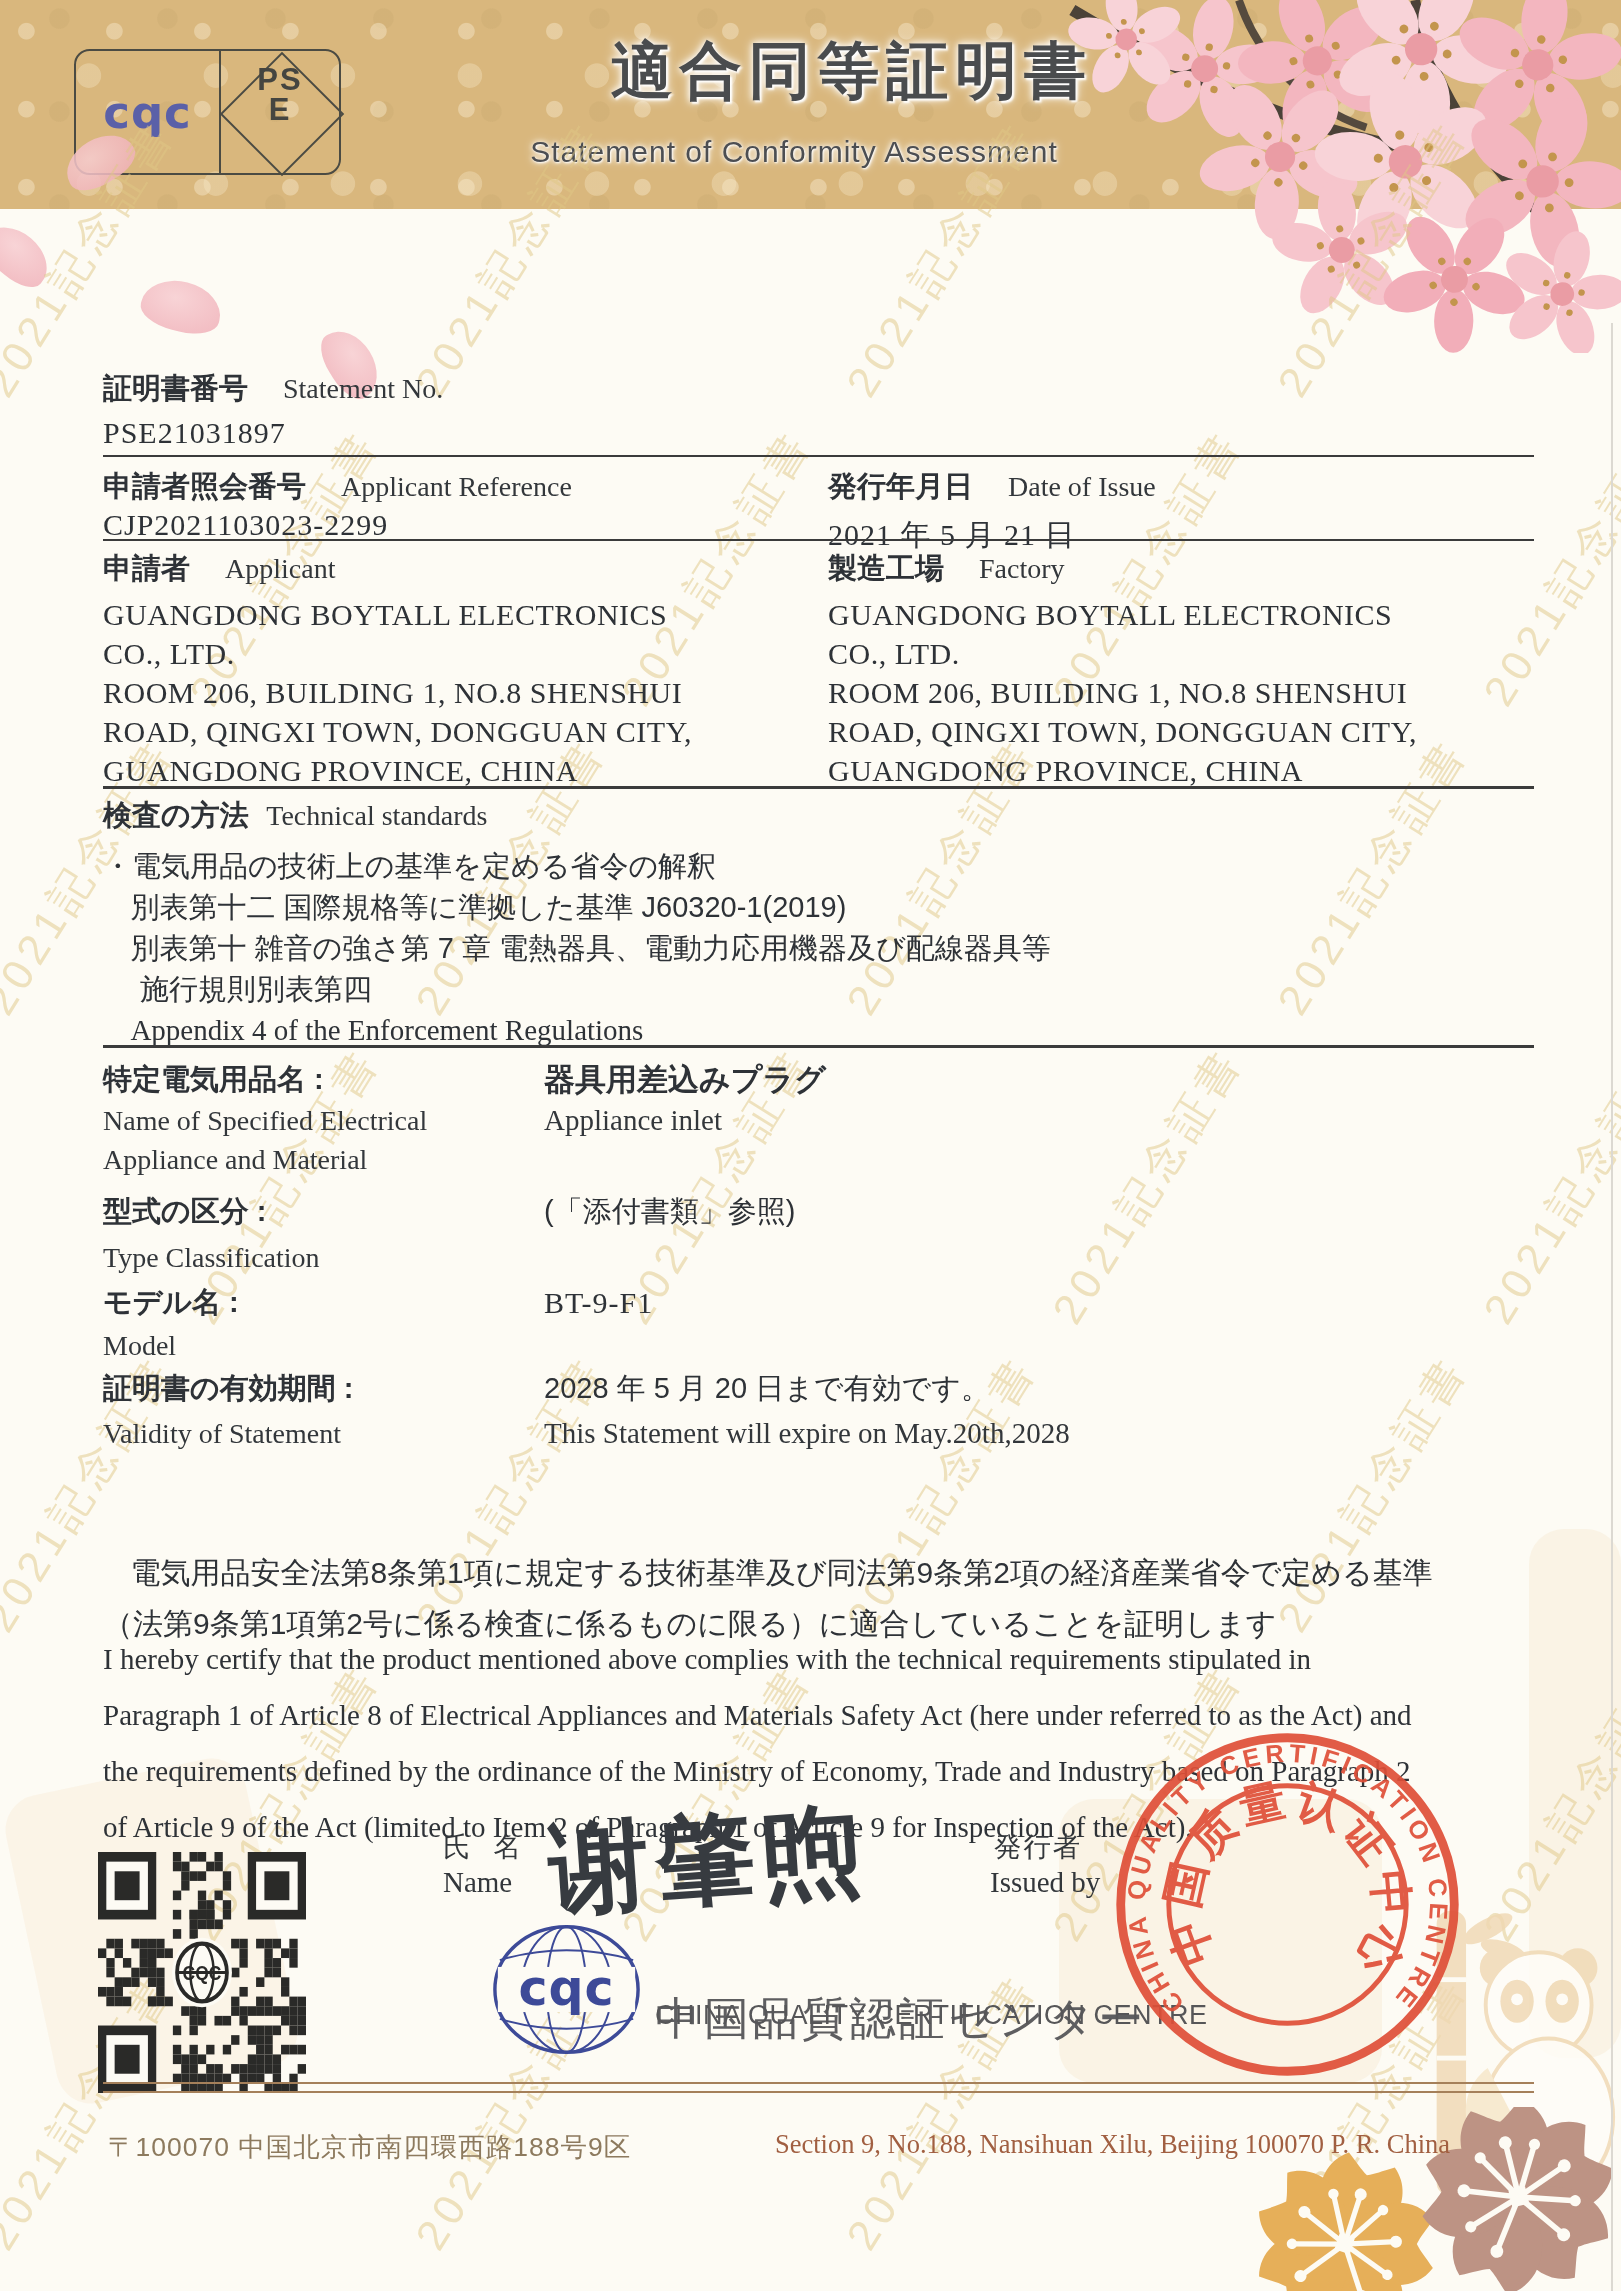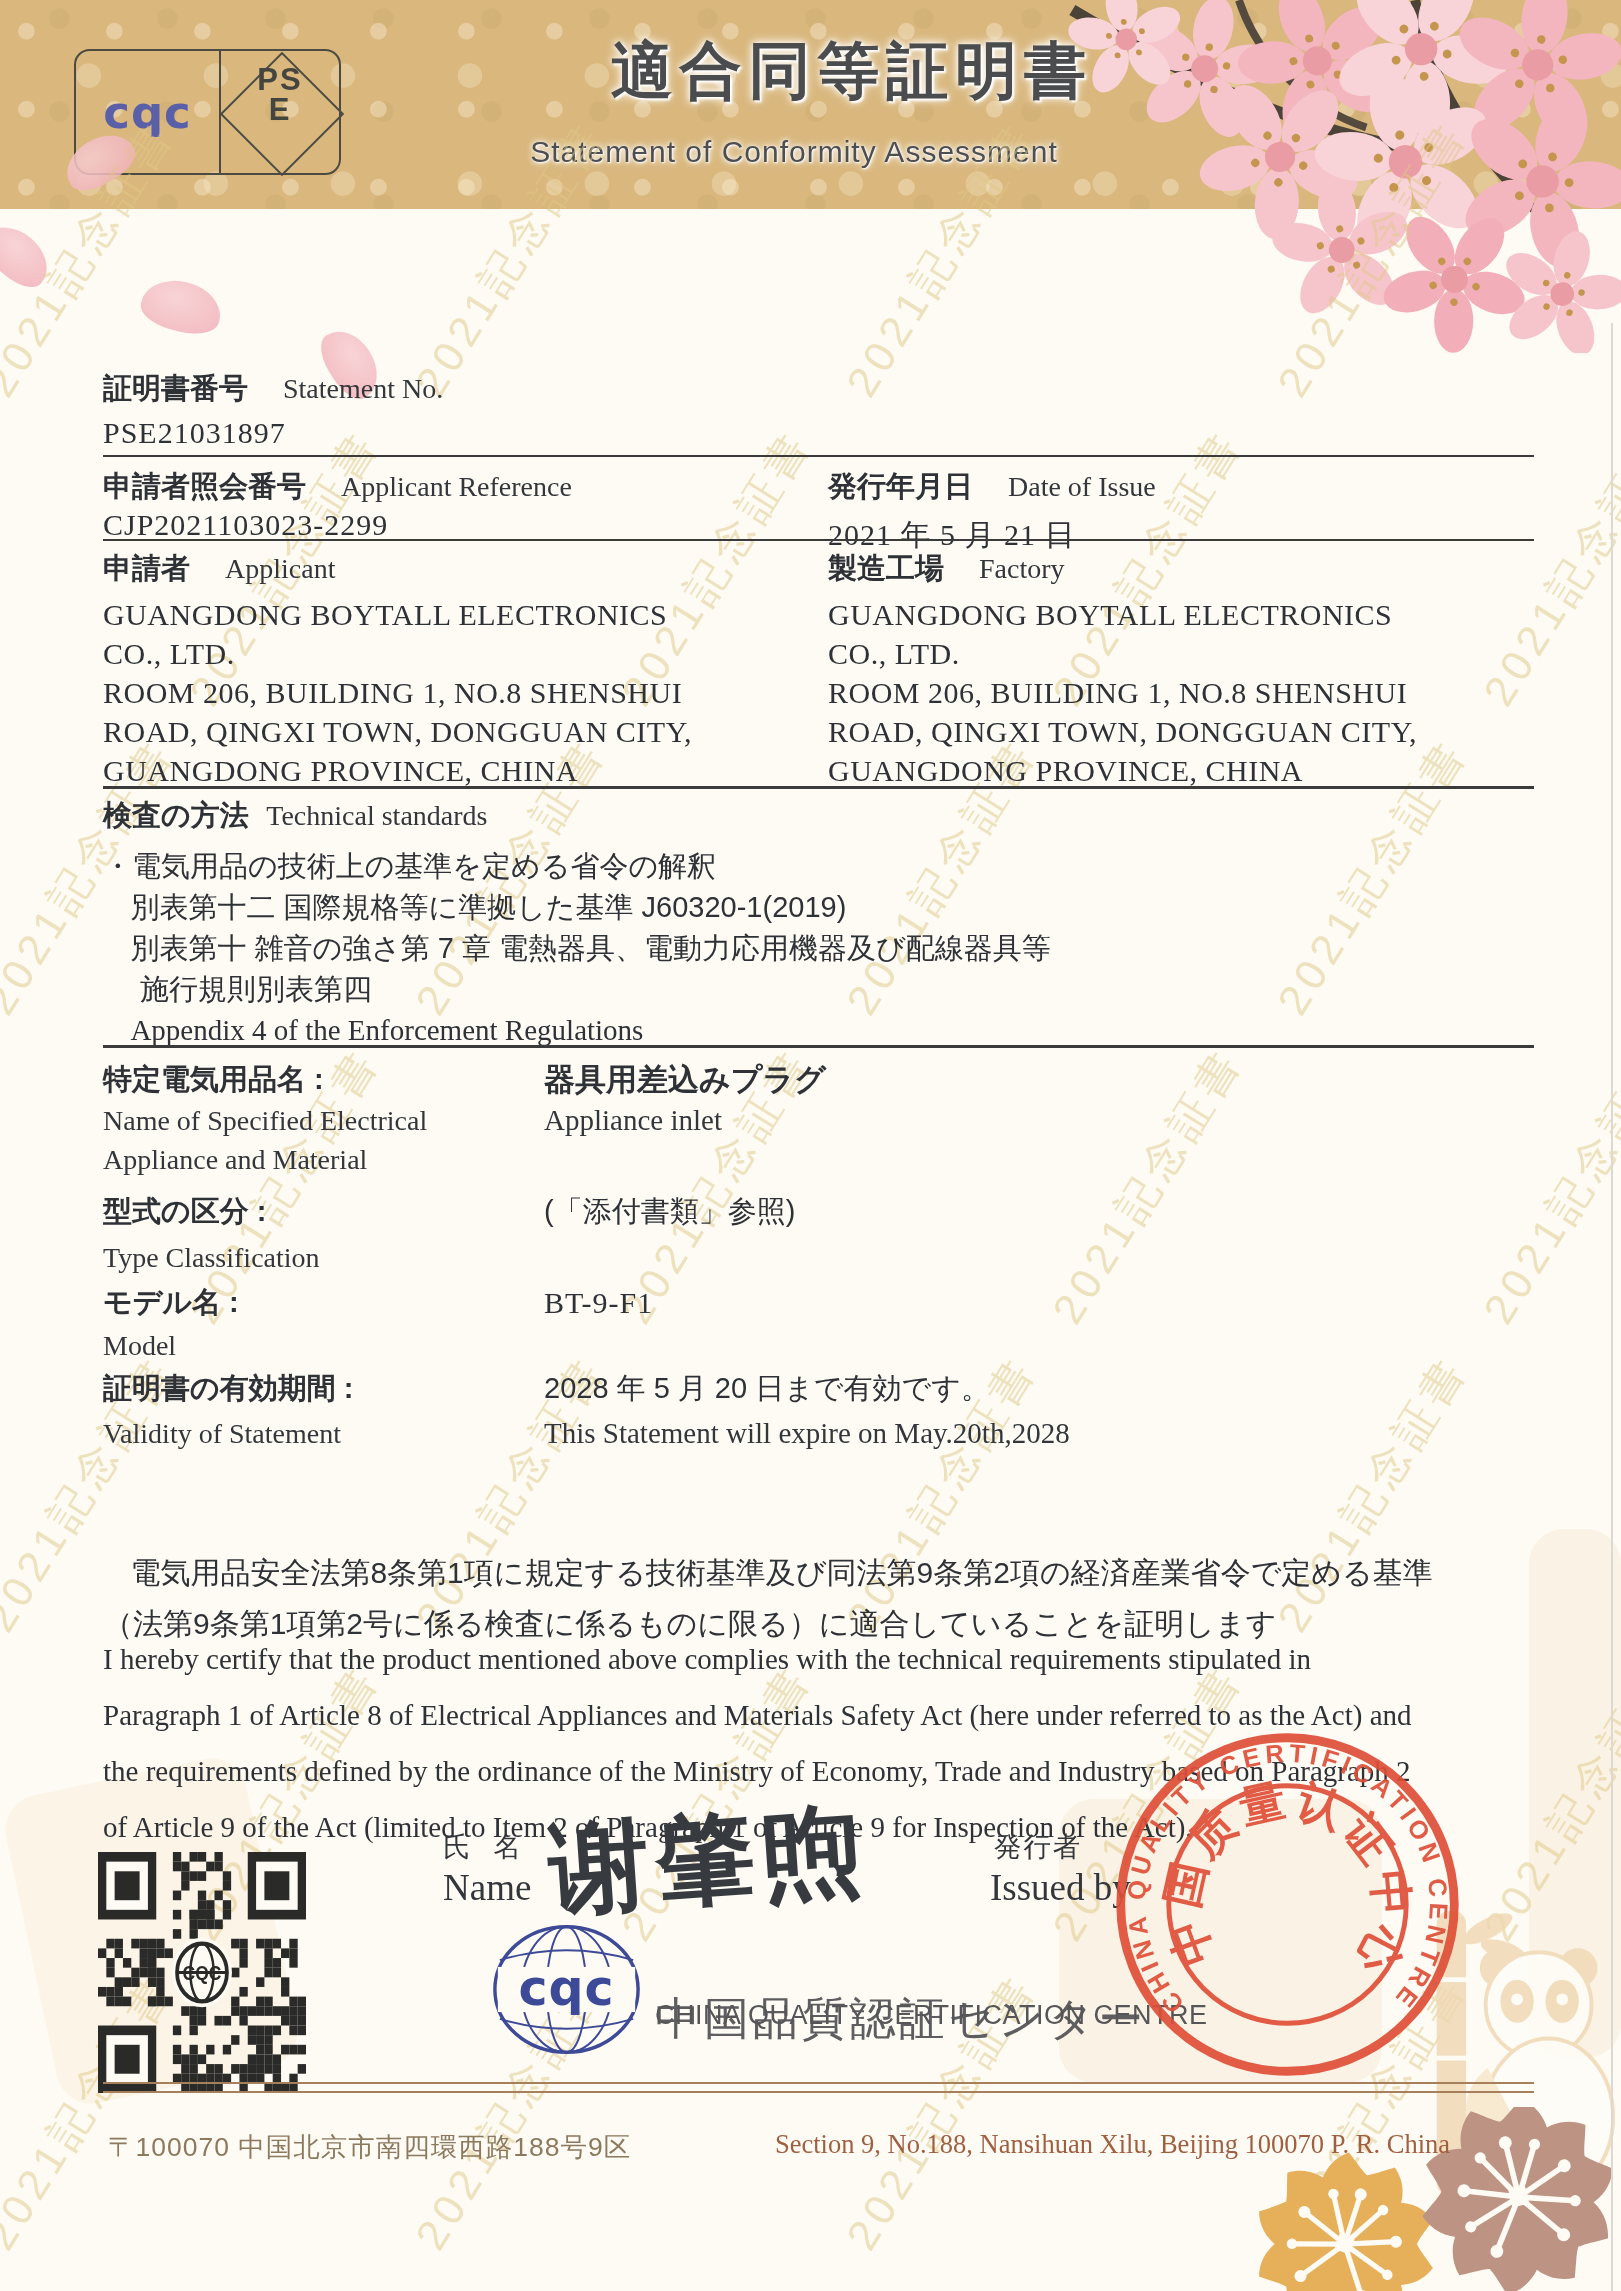--- a/index.html
+++ b/index.html
@@ -50,21 +50,21 @@
   .std-item{font-family:"Liberation Sans",sans-serif;font-size:29px;line-height:41px;color:#2e3237;}
   .std-en{font-family:"Liberation Serif",serif;}
   .spec-row{display:flex;}
   .spec-label{width:441px;flex:0 0 441px;}
   .spec-value{flex:1;}
   .para-jp{font-family:"Liberation Sans",sans-serif;font-size:30px;line-height:51px;
     width:1343px;text-indent:27.4px;color:#2e3237;}
   .para-en{font-family:"Liberation Serif",serif;font-size:29px;line-height:56px;width:1323px;}
   
   .sig-label-jp{font-family:"Liberation Sans",sans-serif;font-size:27.4px;letter-spacing:7.8px;color:#33373b;}
-  .sig-label-en{font-family:"Liberation Serif",serif;font-size:37px;color:#33373b;}
+  .sig-label-en{font-family:"Liberation Serif",serif;font-size:29px;color:#33373b;}
   .signature{font-family:"DejaVu Serif",serif;font-size:100px;font-weight:600;color:#373b40;
     transform:rotate(-4deg);letter-spacing:5.9px;}
   .org-jp{font-family:"Liberation Sans",sans-serif;font-size:45px;letter-spacing:3.9px;color:#5e5e60;}
   .org-en{font-family:"Liberation Sans",sans-serif;font-size:27px;letter-spacing:0.5px;color:#565658;}
   .footer-rule{position:absolute;left:103px;top:2082px;width:1431px;height:6.9px;
     border-top:2.5px solid #a5805a;border-bottom:2.5px solid #a5805a;}
   .footer-cn{position:absolute;left:108px;top:2129px;font-family:"Liberation Sans",sans-serif;
     font-size:26.5px;color:#8d7a5e;letter-spacing:1px;}
   .footer-en{position:absolute;right:171px;top:2129px;font-family:"Liberation Serif",serif;
     font-size:26.5px;color:#a15f41;}

